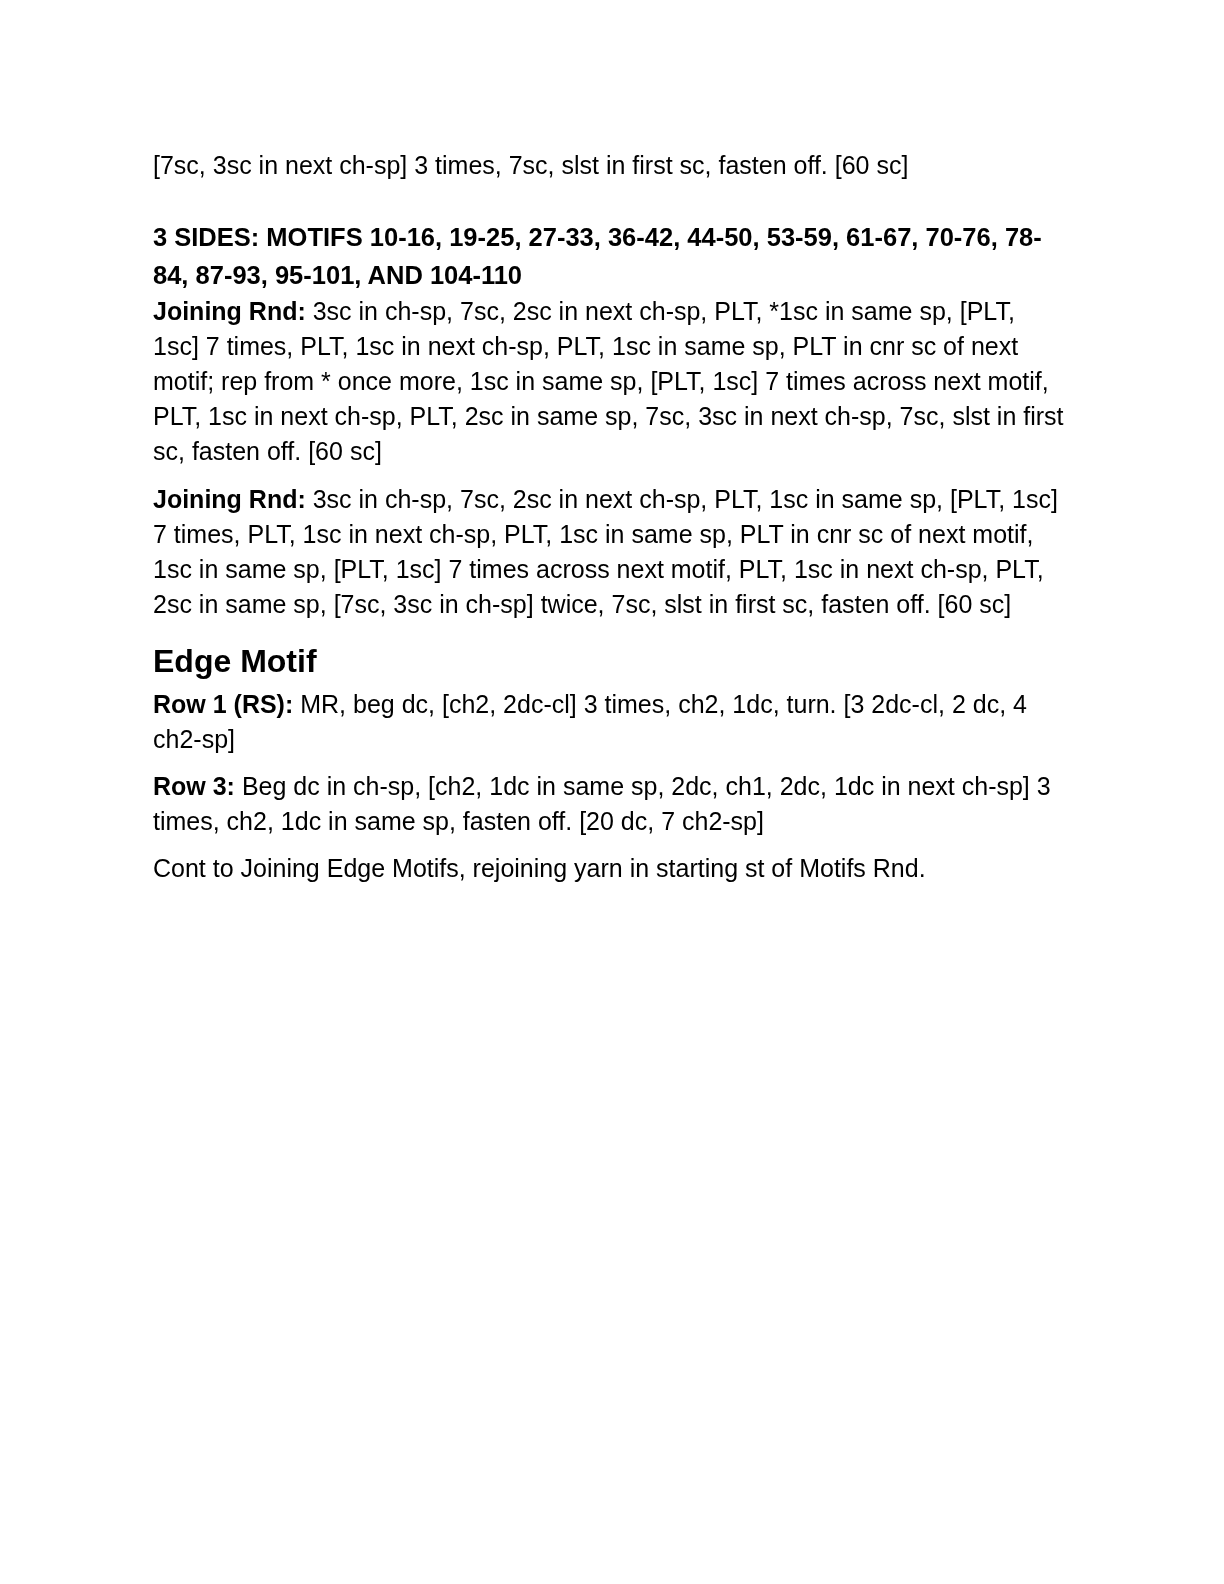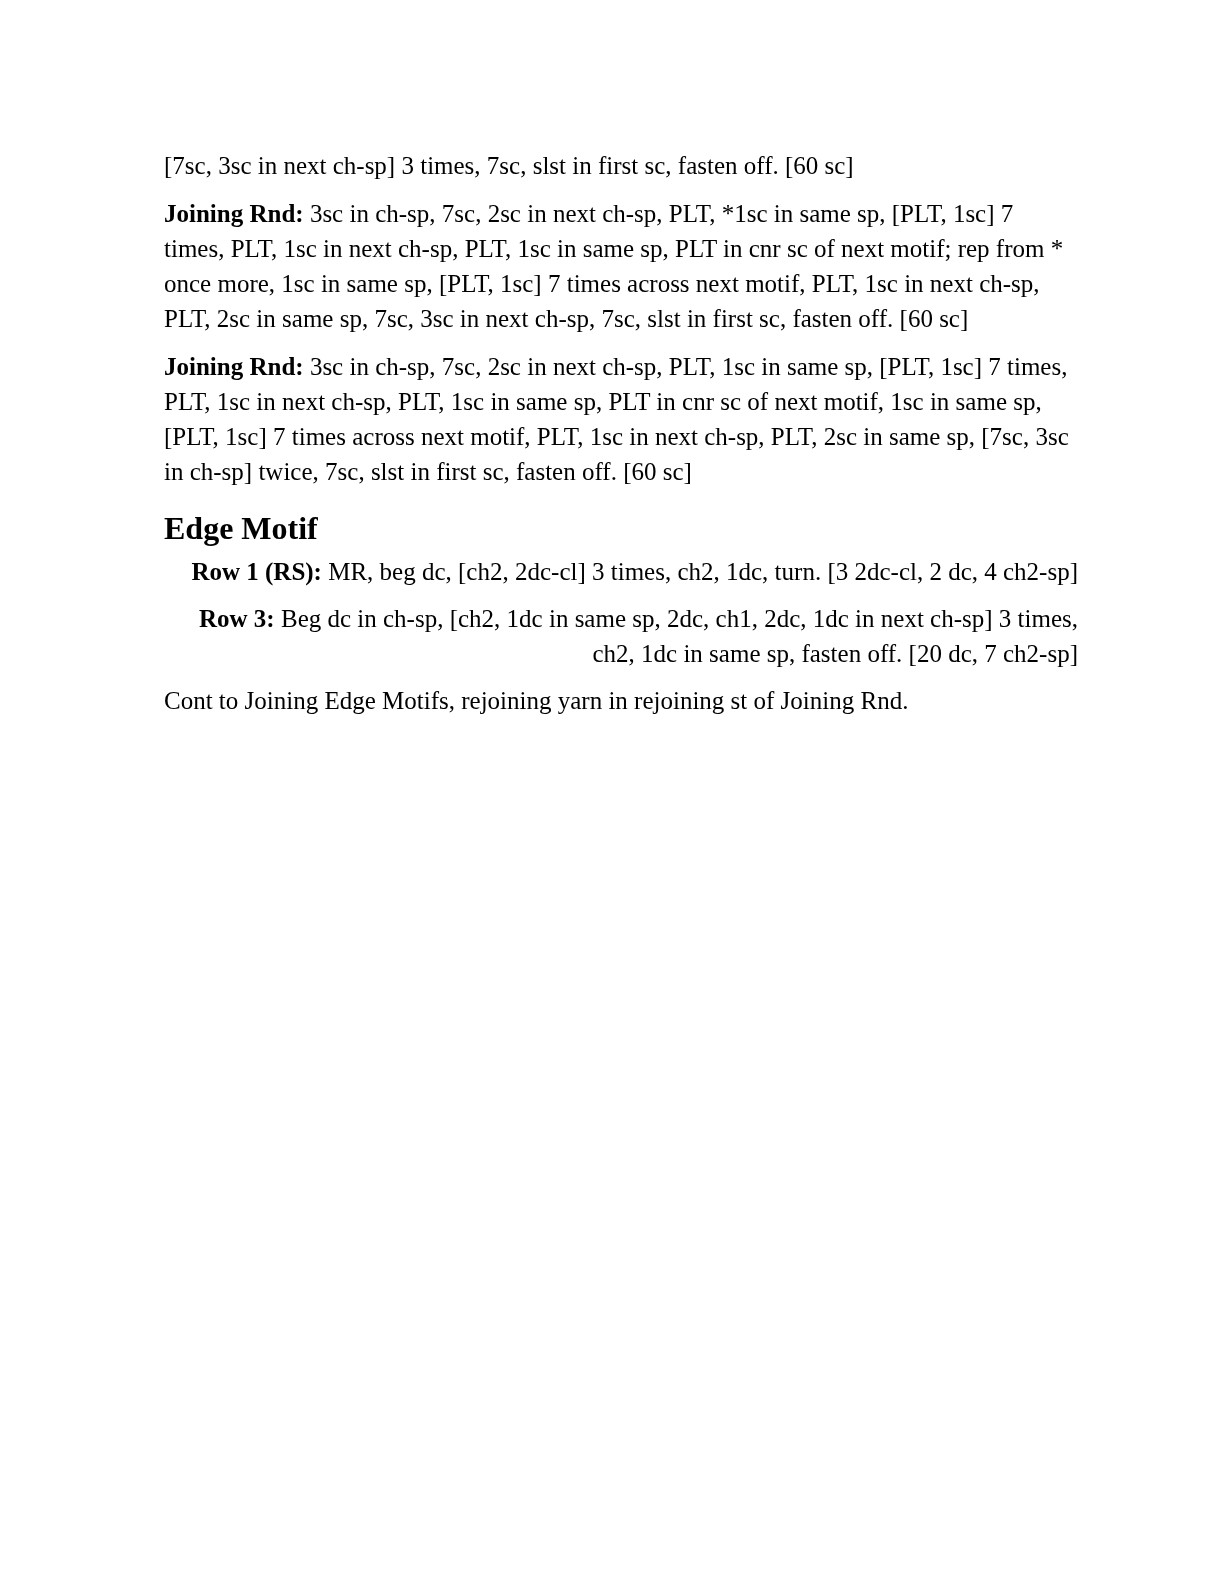--- a/index.html
+++ b/index.html
@@ -8,23 +8,22 @@
     width: 1224px;
     height: 1584px;
     position: relative;
     font-family: "Liberation Sans", "DejaVu Sans", sans-serif;
     color: #000000;
     overflow: hidden;
   }
   .page {
     position: absolute;
     top: 148px;
-    left: 164px;
+    left: 153px;
     width: 914px;
-    font-family: Liberation Serif, serif;
   }
   .body-text {
     font-size: 25px;
     line-height: 35px;
     font-weight: normal;
     margin: 0 0 13px 0;
   }
   .body-text b, .body-text strong {
     font-weight: bold;
   }
@@ -35,41 +34,41 @@
     margin: 35px 0 0 0;
   }
   .edge-heading {
     font-size: 32px;
     line-height: 46px;
     font-weight: bold;
     margin: 16px 0 3px 0;
   }
   .row-para {
     margin-bottom: 12px;
-    text-align: right;
   }
   .closing-para {
     margin-bottom: 0;
   }
 </style>
 </head>
 <body>
 
 <div class="page">
 
   <p class="body-text">[7sc, 3sc in next ch-sp] 3 times, 7sc, slst in first sc, fasten off. [60 sc]</p>
 
+  <h3 class="section-heading">3 SIDES: MOTIFS 10-16, 19-25, 27-33, 36-42, 44-50, 53-59, 61-67, 70-76, 78-84, 87-93, 95-101, AND 104-110</h3>
 
   <p class="body-text"><strong>Joining Rnd:</strong><span> 3sc in ch-sp, 7sc, 2sc in next ch-sp, PLT, *1sc in same sp, [PLT, 1sc] 7 times, PLT, 1sc in next ch-sp, PLT, 1sc in same sp, PLT in cnr sc of next motif; rep from * once more, 1sc in same sp, [PLT, 1sc] 7 times across next motif, PLT, 1sc in next ch-sp, PLT, 2sc in same sp, 7sc, 3sc in next ch-sp, 7sc, slst in first sc, fasten off. [60 sc]</span></p>
 
 
   <p class="body-text"><strong>Joining Rnd:</strong><span> 3sc in ch-sp, 7sc, 2sc in next ch-sp, PLT, 1sc in same sp, [PLT, 1sc] 7 times, PLT, 1sc in next ch-sp, PLT, 1sc in same sp, PLT in cnr sc of next motif, 1sc in same sp, [PLT, 1sc] 7 times across next motif, PLT, 1sc in next ch-sp, PLT, 2sc in same sp, [7sc, 3sc in ch-sp] twice, 7sc, slst in first sc, fasten off. [60 sc]</span></p>
 
   <h2 class="edge-heading">Edge Motif</h2>
 
   <p class="body-text row-para"><strong>Row 1 (RS):</strong><span> MR, beg dc, [ch2, 2dc-cl] 3 times, ch2, 1dc, turn. [3 2dc-cl, 2 dc, 4 ch2-sp]</span></p>
 
 
   <p class="body-text row-para"><strong>Row 3:</strong><span> Beg dc in ch-sp, [ch2, 1dc in same sp, 2dc, ch1, 2dc, 1dc in next ch-sp] 3 times, ch2, 1dc in same sp, fasten off. [20 dc, 7 ch2-sp]</span></p>
 
-  <p class="body-text closing-para">Cont to Joining Edge Motifs, rejoining yarn in rejoining st of Joining Rnd.</p>
+  <p class="body-text closing-para">Cont to Joining Edge Motifs, rejoining yarn in starting st of Motifs Rnd.</p>
 
 </div>
 
 </body></html>

